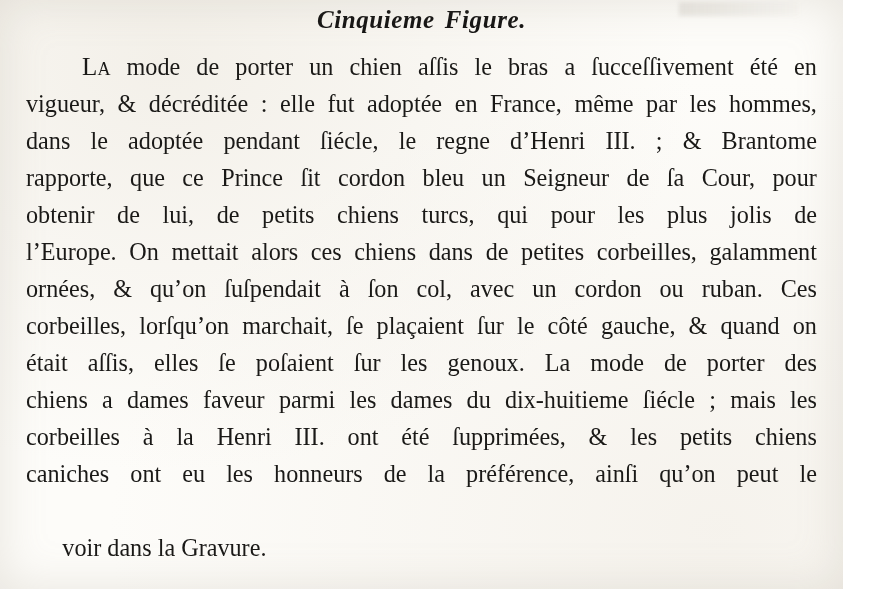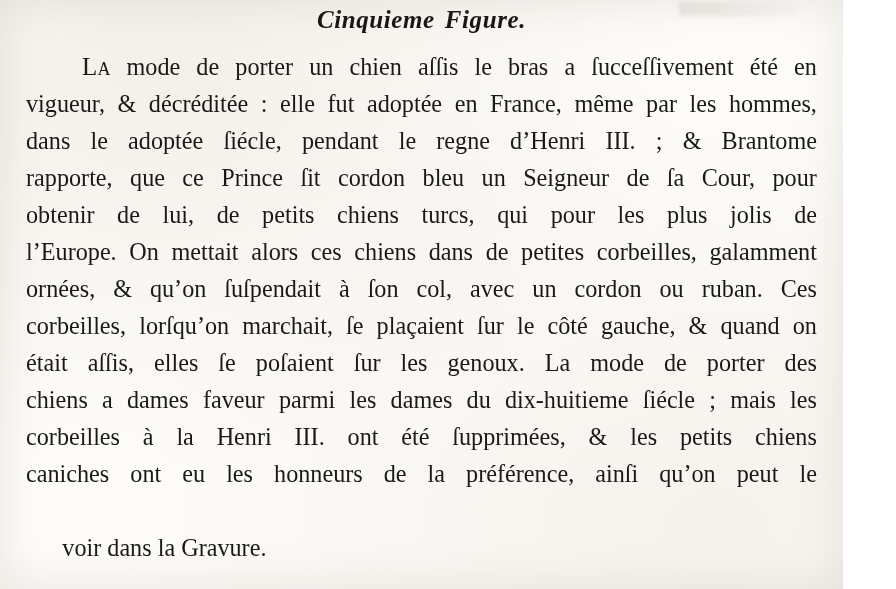--- a/index.html
+++ b/index.html
@@ -137,22 +137,22 @@
         <span>même</span>
         <span>par</span>
         <span>les</span>
         <span>hommes,</span>
     </span>
 
     <span class="para-line justified">
       <span>dans</span>
         <span>le</span>
         <span>adoptée</span>
+        <span>pendant</span>
         <span>ſiécle,</span>
-        <span>pendant</span>
         <span>le</span>
         <span>regne</span>
         <span>d’Henri</span>
         <span>III.</span>
         <span>;</span>
         <span>&amp;</span>
         <span>Brantome</span>
     </span>
 
     <span class="para-line justified">

